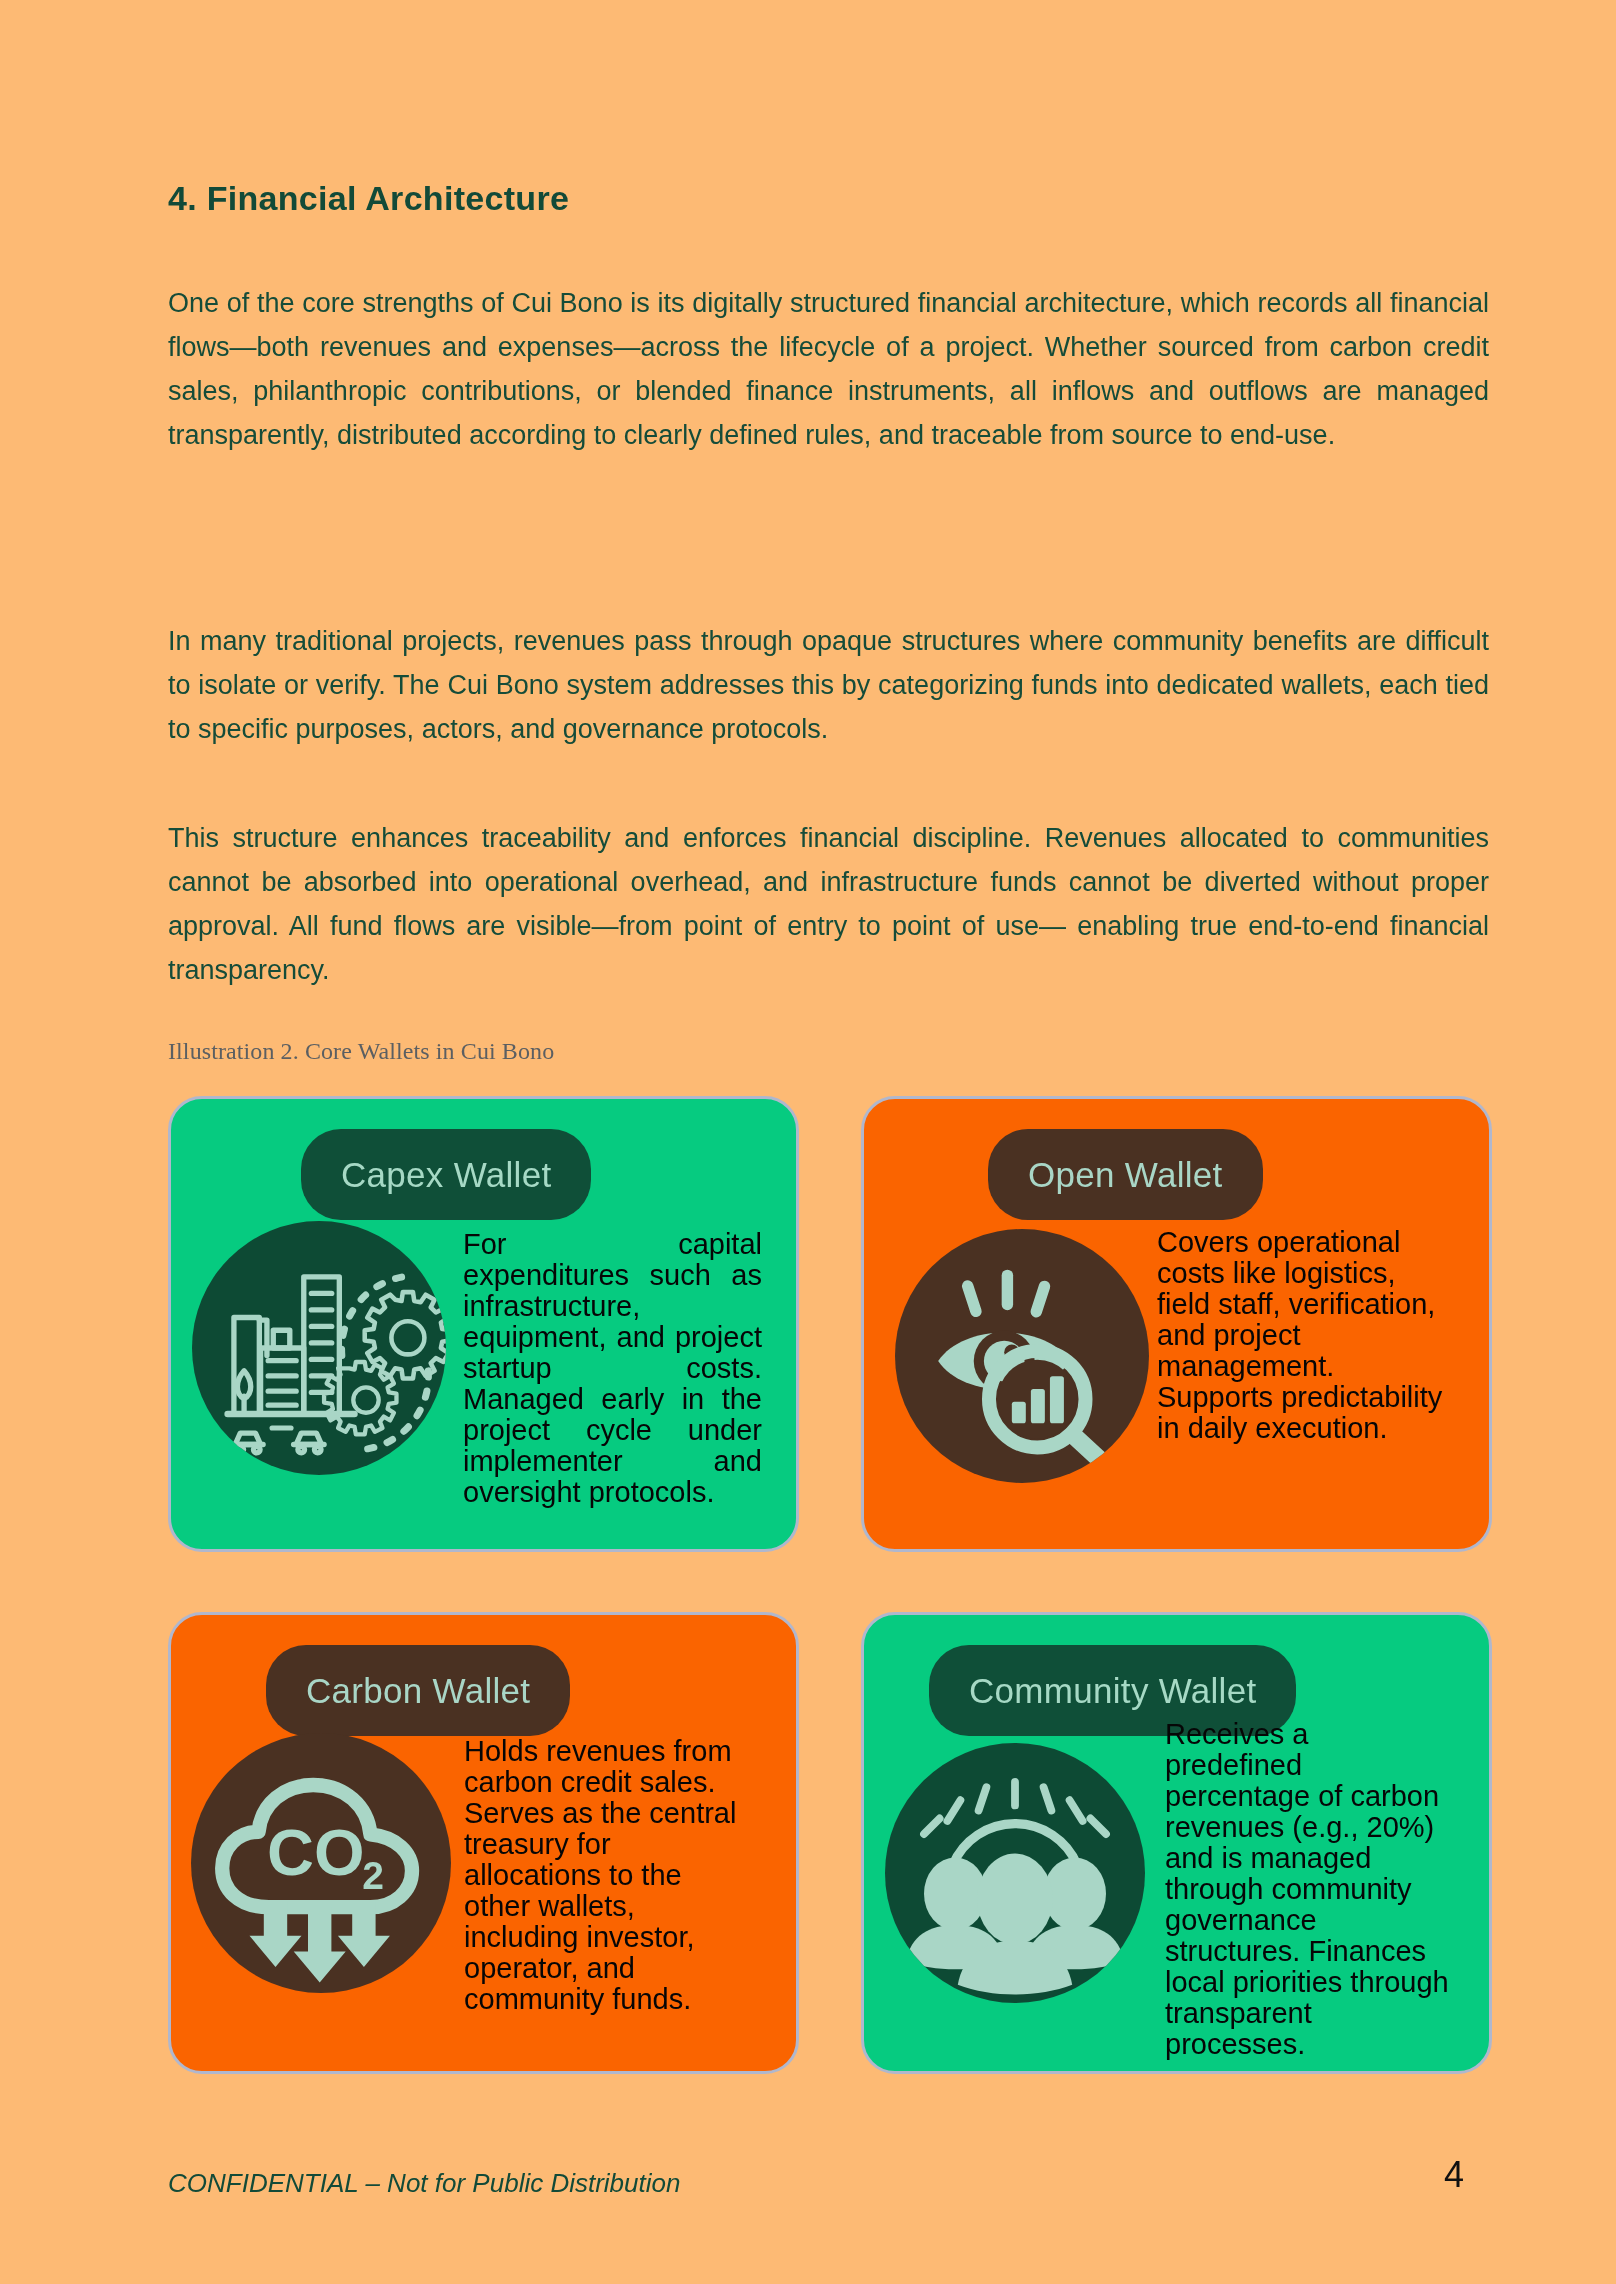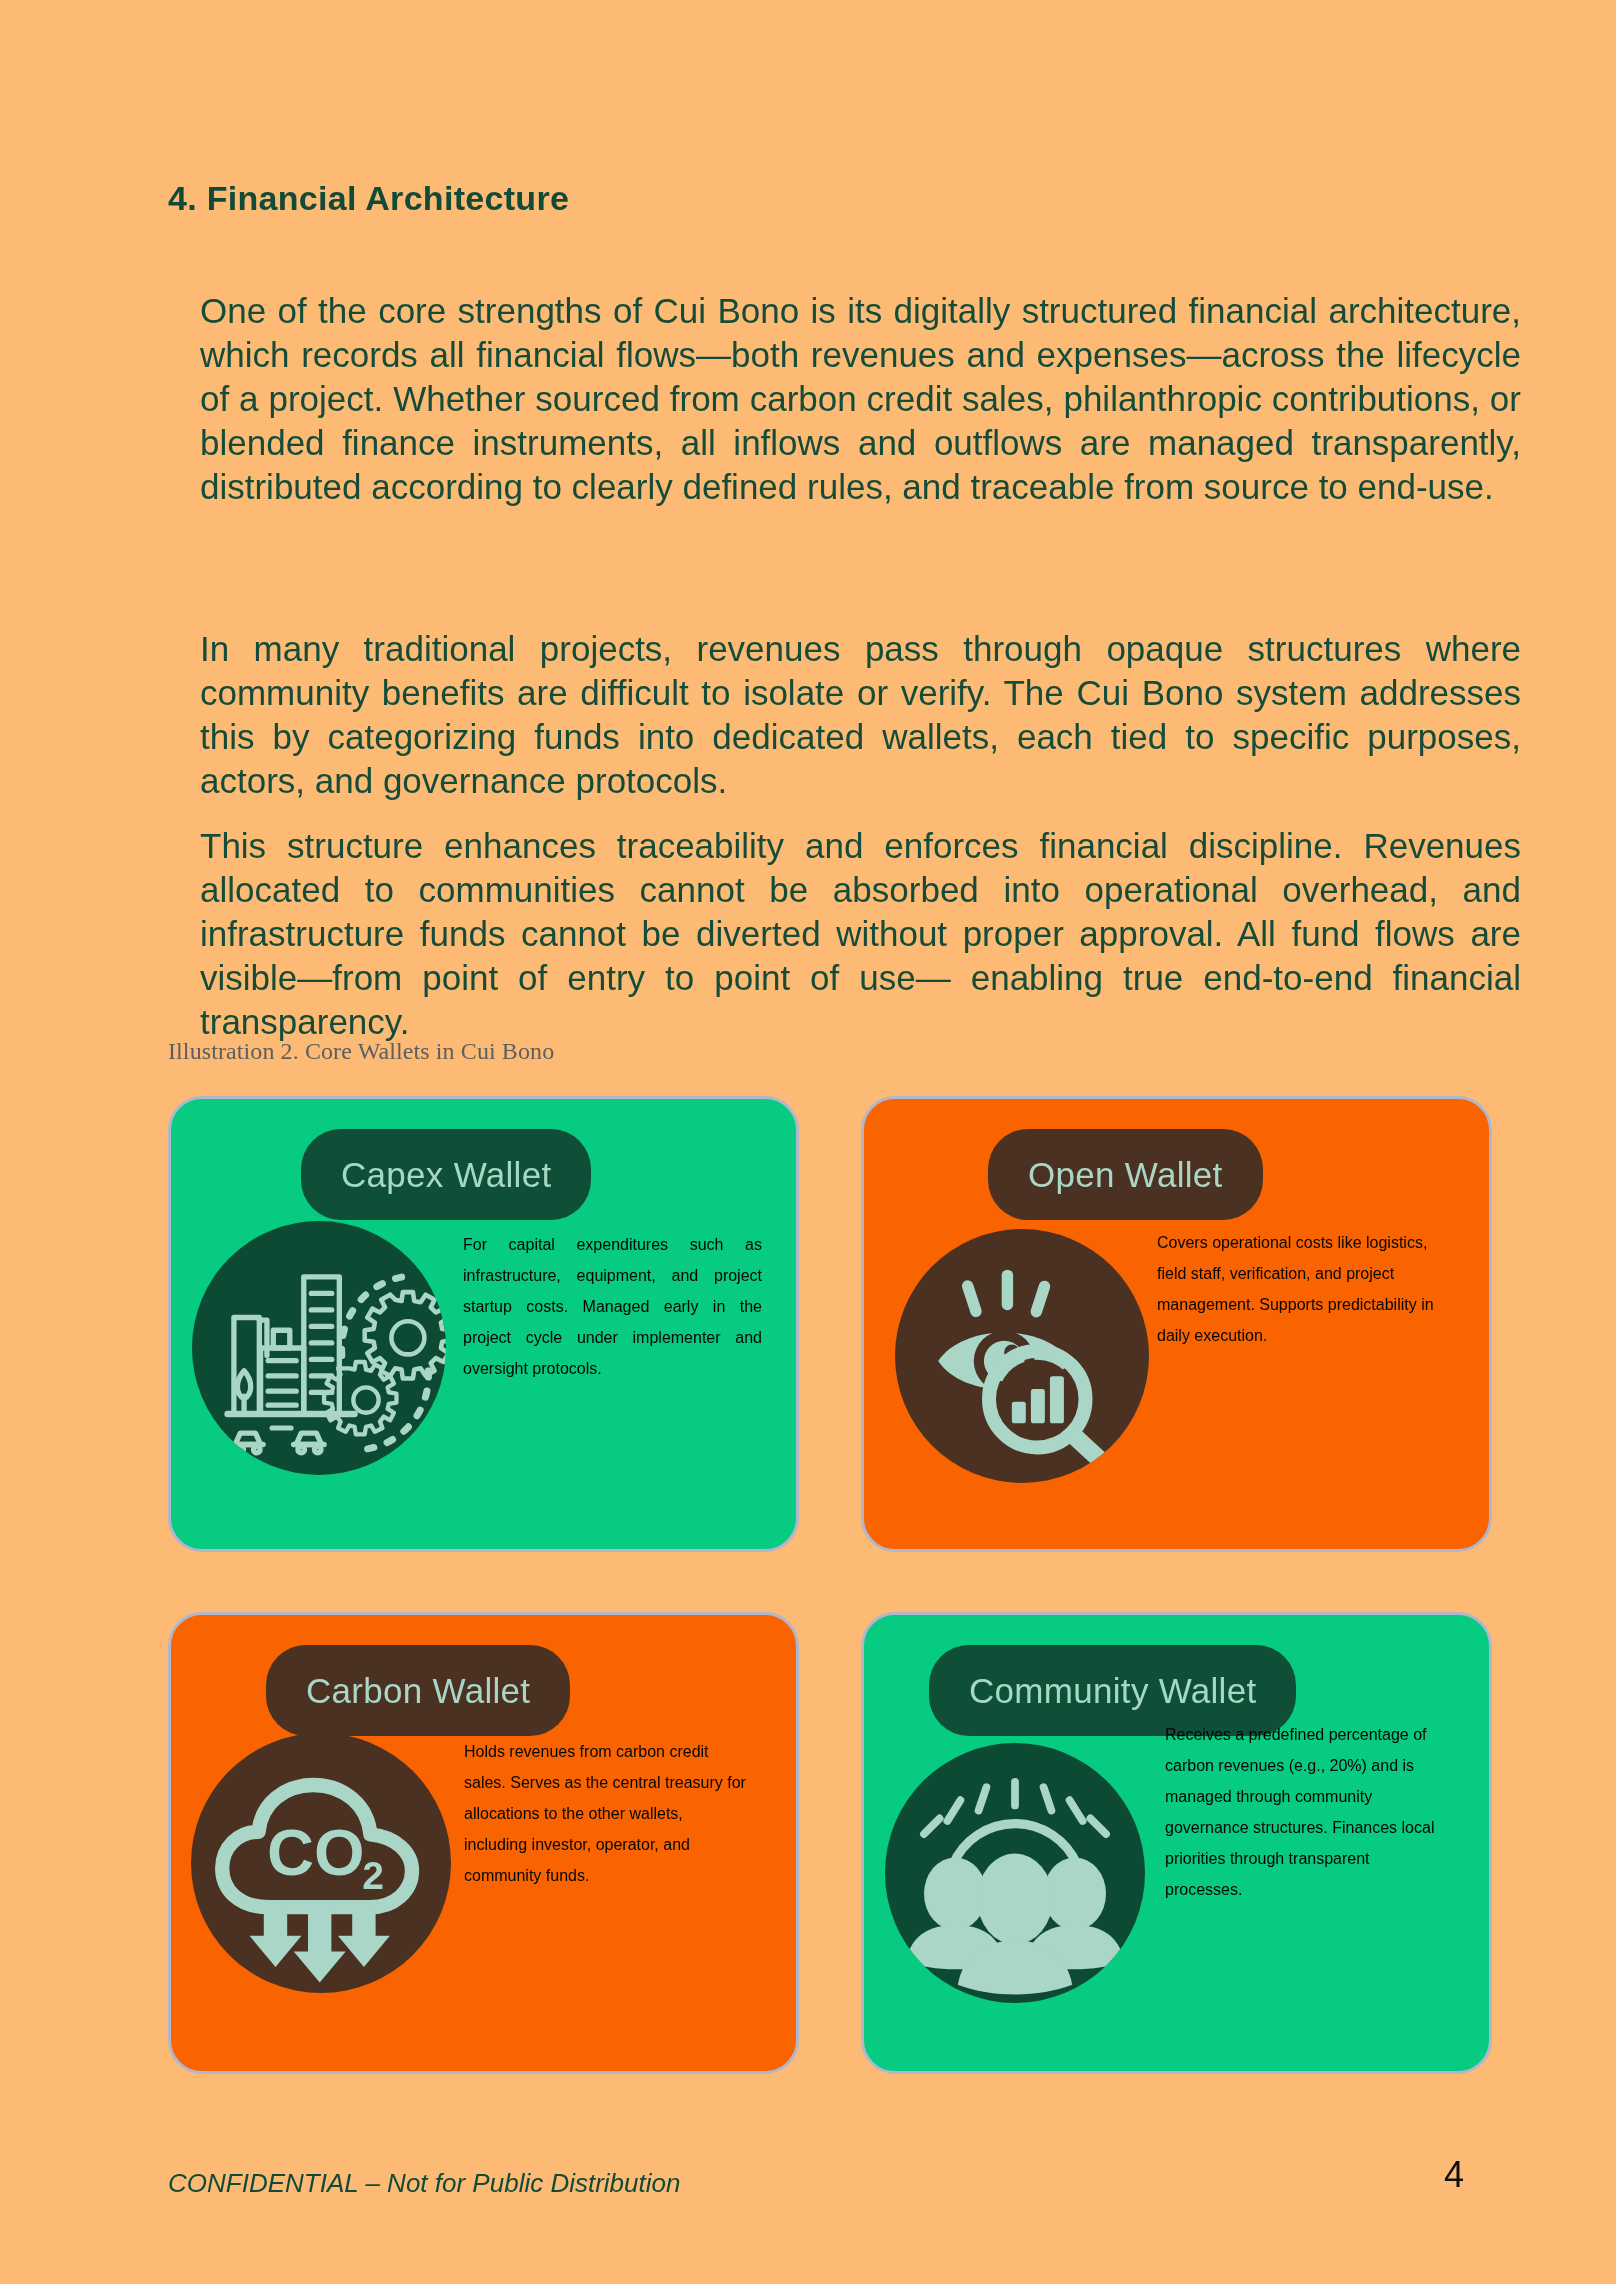--- a/index.html
+++ b/index.html
@@ -35,25 +35,24 @@
     color: #124a38;
     white-space: nowrap;
   }
 
   
   .para {
     position: absolute;
     left: 0;
     width: 1321px;
     color: #154c39;
-    font-size: 35px;
+    font-size: 27px;
     line-height: 44px;
     text-align: justify;
     text-justify: inter-word;
-    margin-left: 32px;
   }
   .para.p1 { top: 254px; }
   .para.p2 { top: 592px; }
   .para.p3 { top: 789px; }
 
   .caption {
     position: absolute;
     left: 0; top: 1038px;
     font-size: 24px;
     color: #5b5f62;
@@ -106,21 +105,21 @@
     position: absolute;
     border-radius: 50%;
     overflow: hidden;
   }
   .card.green  .disc { background: #0d4a34; }
   .card.orange .disc { background: #4a3122; }
 
   .body-text {
     position: absolute;
     color: #060606;
-    font-size: 16px;
+    font-size: 29px;
     line-height: 31px;
   }
   .body-text.justify { text-align: justify; text-justify: inter-word; }
 
   
   .capex .disc      { left: 21px;  top: 122px;  width: 254px; height: 254px; }
   .capex .body-text { left: 292px; top: 130px;  width: 299px; }
 
   .open .disc       { left: 31px;  top: 130px;  width: 254px; height: 254px; }
   .open .body-text  { left: 293px; top: 128px;  width: 293px; }

